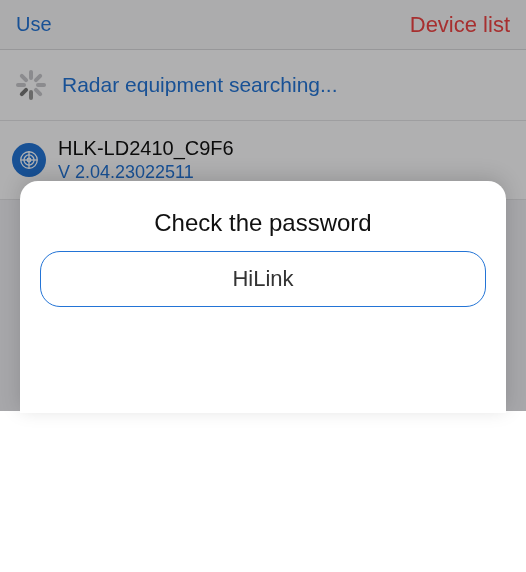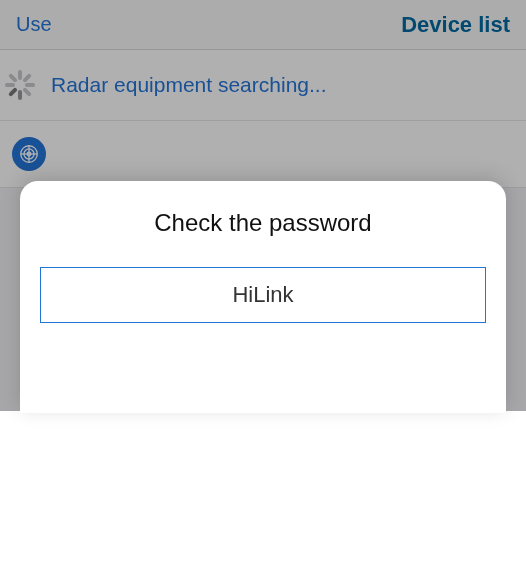--- a/index.html
+++ b/index.html
@@ -9,27 +9,27 @@
   .header {
     height: 50px;
     background: #f7f7f8;
     border-bottom: 1px solid #d8d8db;
     display: flex;
     align-items: center;
     justify-content: space-between;
     padding: 0 16px;
   }
   .header .left { color: #2374d6; font-size: 20px; }
-  .header .title { font-size: 22px; font-weight: 700; color: #0369a1; }
+  .header .title { font-size: 22px; font-weight: 400; color: #ef4444; }
   .header .right { color: #8e8e93; font-size: 19px; }
 
   .search-row {
     display: flex;
     align-items: center;
-    padding: 18px 16px 18px 3px;
+    padding: 18px 16px 18px 14px;
     background: #fdfdfe;
     border-bottom: 1px solid #e3e3e6;
     gap: 14px;
   }
   .spinner {
     width: 34px; height: 34px; position: relative;
     flex: 0 0 34px;
   }
   .spinner .blade {
     position: absolute; left: 15px; top: 2px;
@@ -73,25 +73,25 @@
   .sheet {
     width: 486px;
     background: #fff;
     border-radius: 18px 18px 0 0;
     padding: 28px 20px 0 20px;
     margin-bottom: -2px;
     box-shadow: 0 -4px 20px rgba(0,0,0,0.15);
     text-align: center;
     height: 232px;
   }
-  .sheet-title { font-size: 24px; color: #111; margin-bottom: 30px; }
+  .sheet-title { font-size: 24px; color: #111; margin-bottom: 14px; }
   .sheet-subtitle { font-size: 20px; color: #2374d6; margin-bottom: 22px; }
   .sheet-input-wrap {
     border: 1.5px solid #2374d6;
-    border-radius: 0;
+    border-radius: 20px;
     height: 56px;
     display: flex; align-items: center; justify-content: center;
     position: relative;
   }
   .sheet-input {
     border: none; outline: none;
     font-size: 22px; color: #333;
     text-align: center; width: 100%;
     background: transparent;
     caret-color: #2374d6;
@@ -124,20 +124,24 @@
   <div class="device-row">
     <div class="radar-badge">
       <svg viewBox="0 0 24 24" fill="none" stroke="#fff" stroke-width="1.4">
         <circle cx="12" cy="12" r="9"></circle>
         <circle cx="12" cy="12" r="5.5"></circle>
         <circle cx="12" cy="12" r="2"></circle>
         <line x1="12" y1="3" x2="12" y2="21"></line>
         <line x1="3" y1="12" x2="21" y2="12"></line>
       </svg>
     </div>
+    <div class="dev-main">
+      <span class="dev-name">HLK-LD2410_C9F6</span>
+      <span class="dev-version">V 2.04.23022511</span>
+    </div>
   </div>
 
   <div class="overlay">
     <div class="sheet">
       <div class="sheet-title">Check the password</div>
       <div class="sheet-input-wrap">
         <input class="sheet-input" type="text" value="HiLink" style="">
       </div>
     </div>
   </div>

